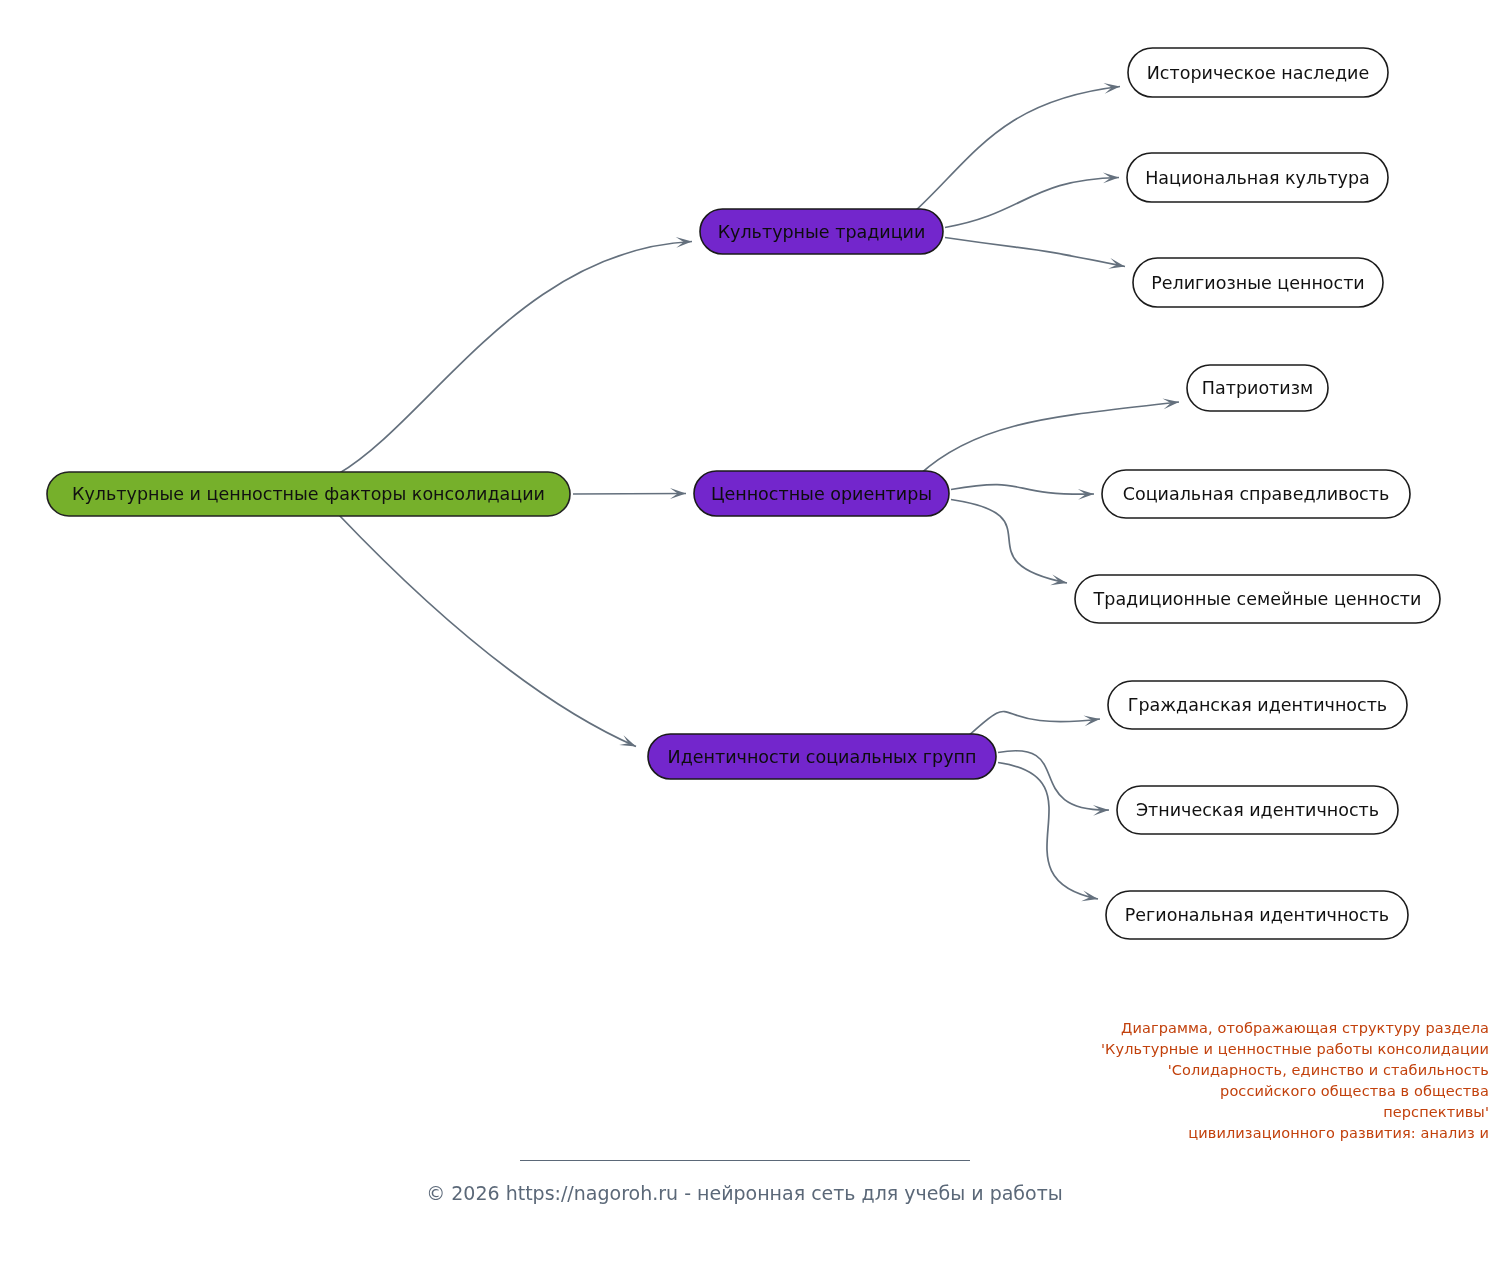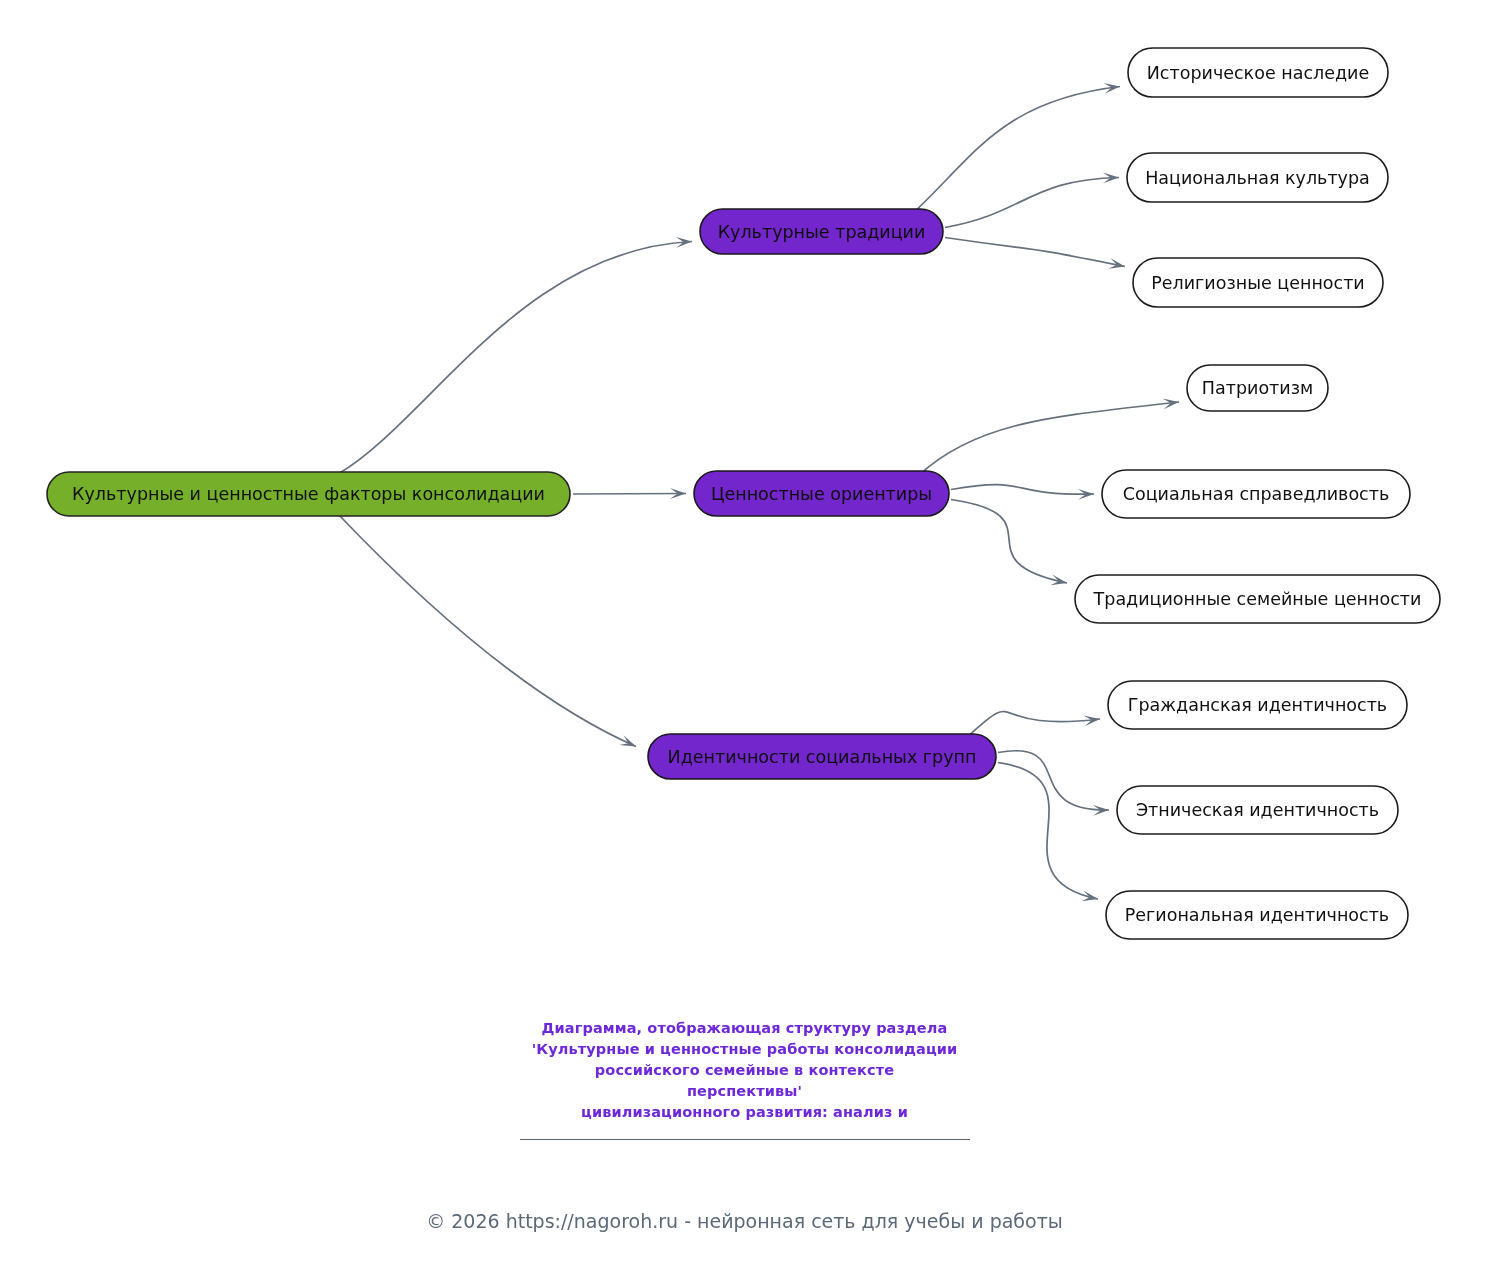--- a/index.html
+++ b/index.html
@@ -64,41 +64,41 @@
   .caption-block {
     position: absolute;
     left: 0;
     top: 1018px;
     width: 1489px;
     text-align: center;
   }
   .caption-line {
     font-family: "DejaVu Sans", "Liberation Sans", sans-serif;
     font-size: 14.5px;
-    font-weight: bold;
-    color: #6d28d9;
+    font-weight: normal;
+    color: #c2410c;
     line-height: 21px;
     letter-spacing: 0.1px;
+    text-align: right;
   }
   .caption-sep {
     width: 450px;
     height: 0;
     border-top: 1.4px solid #5b6878;
     margin: 16px auto 0 auto;
   }
   .footer-line {
     position: absolute;
     left: 0;
     top: 1182px;
     width: 1489px;
     text-align: center;
     font-family: "DejaVu Sans", "Liberation Sans", sans-serif;
     font-size: 19px;
     color: #5b6878;
-    margin-top: 28px;
   }
 </style>
 </head>
 <body>
 
 <div id="diagram-root">
   <svg id="mindmap" viewBox="0 0 1489 1281">
     <g id="edges-layer">
         <path d="M338,474 C430,420 520,250 692,241.5" class="edge-path"></path>
         <polygon points="692,241.5 676.286037072219,247.68315203632585 683.6901409747711,241.91066163787468 675.7529666769008,236.8963158016537" class="arrow-head"></polygon>
@@ -178,21 +178,22 @@
           <rect x="1106" y="891" width="302" height="48" rx="24" ry="24" class="node-rect-leaf"></rect>
           <text x="1257" y="916" class="node-label node-label-leaf">Региональная идентичность</text>
         </g>
       </g>
   </svg>
 
   <div class="caption-block">
     <div id="caption-lines">
         <div class="caption-line">Диаграмма, отображающая структуру раздела</div>
         <div class="caption-line">'Культурные и ценностные работы консолидации</div>
-        <div class="caption-line">российского семейные в контексте</div>
+        <div class="caption-line">'Солидарность, единство и стабильность</div>
+        <div class="caption-line">российского общества в общества</div>
         <div class="caption-line">перспективы'</div>
         <div class="caption-line">цивилизационного развития: анализ и</div>
       </div>
     <div class="caption-sep"></div>
   </div>
 
   <div class="footer-line">© 2026 https://nagoroh.ru - нейронная сеть для учебы и работы</div>
 </div>
 
 </body></html>

